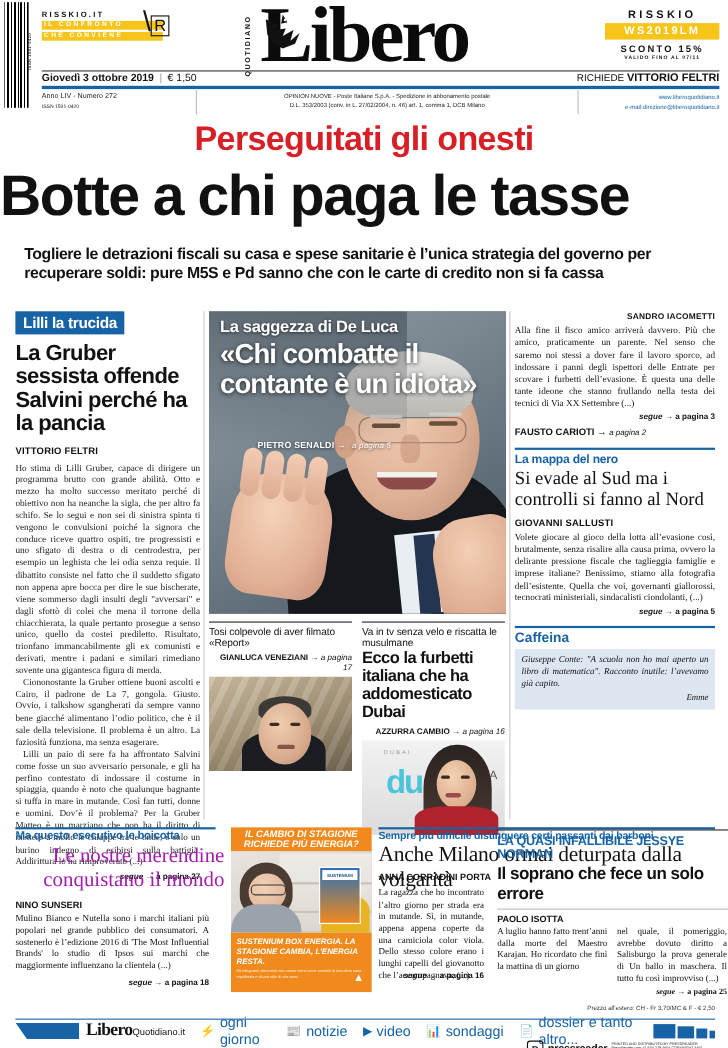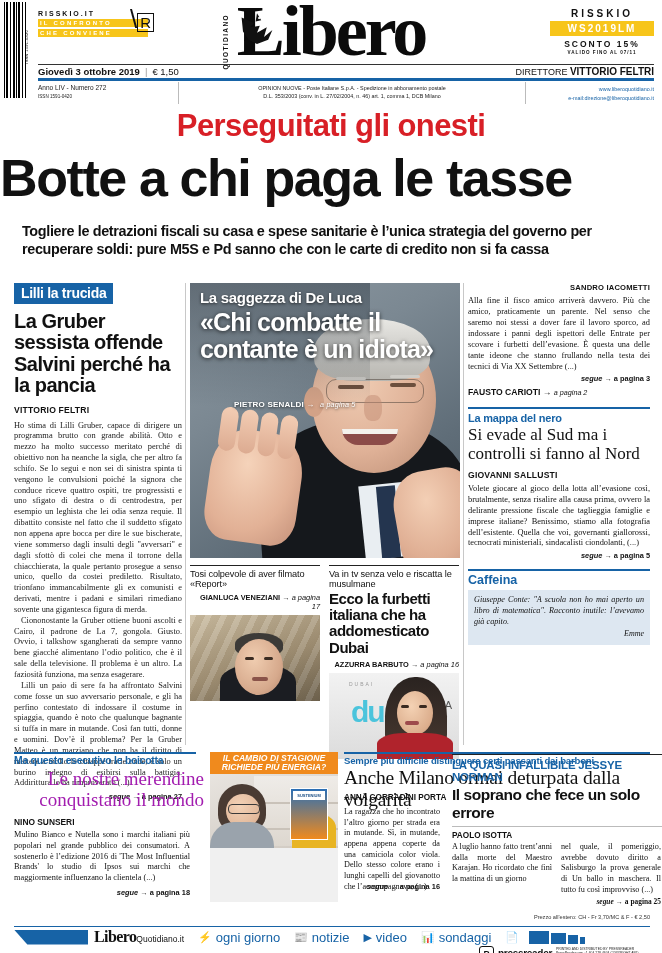--- a/index.html
+++ b/index.html
@@ -287,21 +287,21 @@
       <div class="rkr-sconto">SCONTO 15%</div>
       <div class="rkr-valid">VALIDO FINO AL 07/11</div>
     </div>
 
     <div class="head-rule"></div>
 
     <div class="dateline">
       <span>Giovedì 3 ottobre 2019</span><span class="sep">|</span><span class="light">€ 1,50</span>
     </div>
     <div class="direttore">
-      <span>DIRETTORE</span>
+      <span>RICHIEDE</span>
       <b>VITTORIO FELTRI</b>
     </div>
 
     <div class="blue-rule"></div>
 
     <div class="subhead">
       <div class="c1">
         <div class="l1">Anno LIV - Numero 272</div>
         <div class="l2">ISSN 1591-0420</div>
       </div>
@@ -395,21 +395,21 @@
               <div class="e2"></div>
               <div class="m"></div>
             </div>
           </div>
         </div>
 
         <div class="cell">
           <div class="s-kick">Va in tv senza velo e riscatta le musulmane</div>
           <div class="s-head">Ecco la furbetti italiana che ha addomesticato Dubai</div>
           <div class="s-credit">
-            <span>AZZURRA BARBUTO</span>
+            <span>AZZURRA CAMBIO</span>
             <span>→</span>
             <span class="pg">a pagina 16</span>
           </div>
           <div class="s-photo">
             <div class="ph-dubai">
               <div class="tiny">DUBAI</div>
               <div class="du">du</div>
               <div class="mera">MERA</div>
               <div class="woman-hair"></div>
               <div class="woman-face"></div>
@@ -480,20 +480,25 @@
         <div class="shelf"></div>
         <div class="girl-hair"></div>
         <div class="girl-face"></div>
         <div class="glasses"></div>
         <div class="sweater"></div>
         <div class="yellow"></div>
         <div class="box">
           <div class="bx-t">SUSTENIUM</div>
         </div>
       </div>
+      <div class="ad-bot">
+        <div class="l">SUSTENIUM BOX ENERGIA. LA STAGIONE CAMBIA, L’ENERGIA RESTA.</div>
+        <div class="fine">Gli integratori alimentari non vanno intesi come sostituti di una dieta varia equilibrata e di uno stile di vita sano.</div>
+        <div class="ad-logo">▲</div>
+      </div>
     </div>
 
     <div class="br-kick">Sempre più difficile distinguere certi passanti dai barboni</div>
     <div class="br-head">Anche Milano ormai deturpata dalla volgarità</div>
     <div class="br-byline">ANNA CORRADINI PORTA</div>
     <div class="br-body">La ragazza che ho incontrato l’altro giorno per strada era in mutande. Sì, in mutande, appena appena coperte da una camiciola color viola. Dello stesso colore erano i lunghi capelli del giovanotto che l’accompagnava, (...)</div>
     <div class="br-segue">
       <span>segue</span>
       <span>→</span>
       <span style="font-style:normal;">a pagina 16</span>
@@ -537,20 +542,21 @@
       <div class="fitem">
         <span class="fico">▶</span>
         <span>video</span>
       </div>
       <div class="fitem">
         <span class="fico">📊</span>
         <span>sondaggi</span>
       </div>
       <div class="fitem">
         <span class="fico">📄</span>
+        <span>dossier e tanto altro...</span>
       </div>
 
       <div class="fscreens">
         <i style="width:20px;height:13px;"></i>
         <i style="width:15px;height:11px;"></i>
         <i style="width:10px;height:9px;"></i>
         <i style="width:5px;height:7px;"></i>
       </div>
 
       <div class="fprice">Prezzo all'estero: CH - Fr 3,70/MC &amp; F - € 2,50</div>

